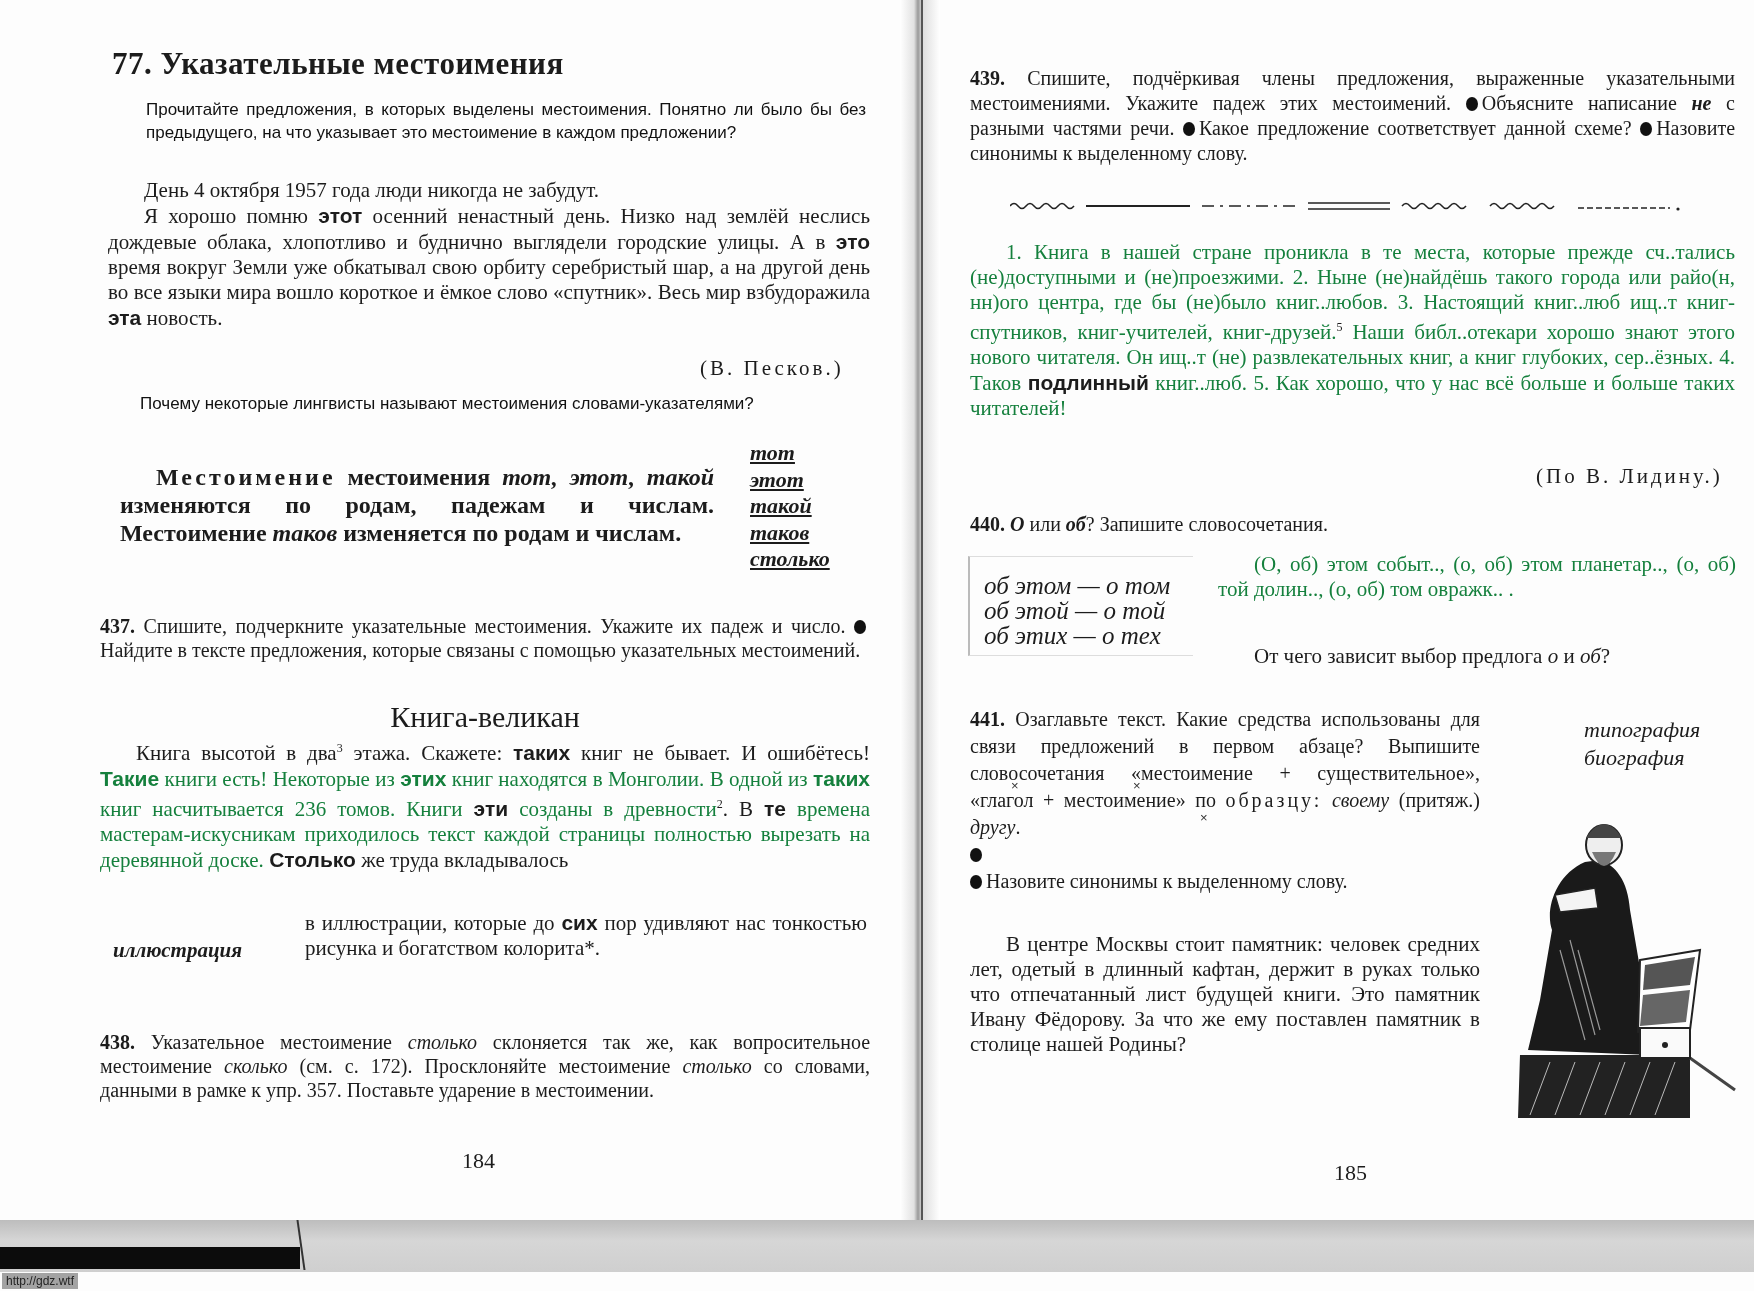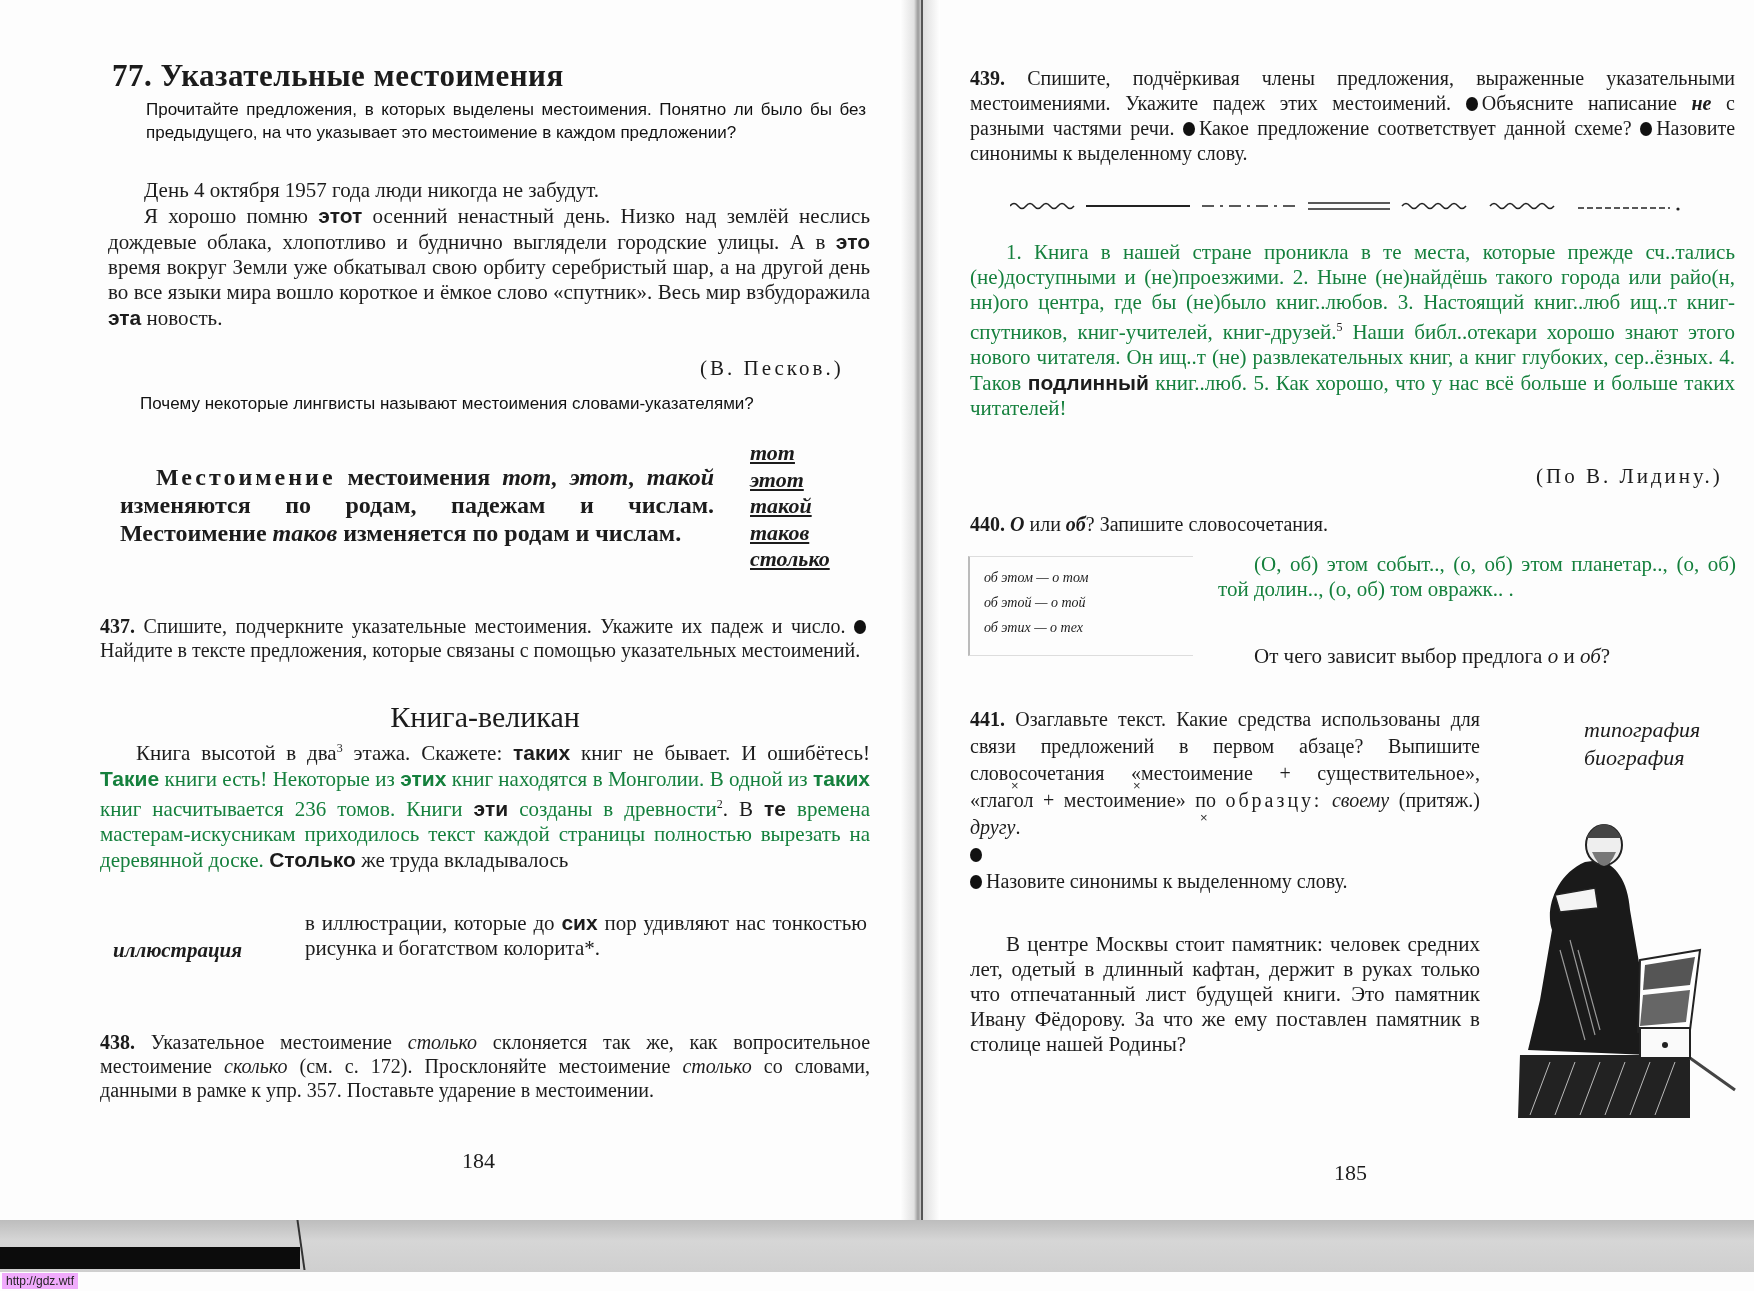--- a/index.html
+++ b/index.html
@@ -18,49 +18,49 @@
   }
   .gutter-line { position: absolute; top: 0; left: 921px; width: 2px; height: 1220px; background: #555; }
   .bottom-strip {
     position: absolute; left: 0; right: 0; top: 1220px; height: 52px;
     background: linear-gradient(180deg, #bdbdbd, #d6d6d6 40%, #cfcfcf);
   }
   .bottom-dark { position: absolute; left: 0; top: 1247px; width: 300px; height: 22px; background: #0c0c0c; }
   .bottom-edge-line { position: absolute; left: 300px; top: 1220px; width: 2px; height: 50px; background: #333; transform: skewX(8deg); }
   .watermark {
     position: absolute; left: 2px; top: 1273px; height: 16px;
-    background: #f0abfc; color: #222; font-family: "Liberation Sans", sans-serif;
+    background: #a3a3a3; color: #222; font-family: "Liberation Sans", sans-serif;
     font-size: 12px; padding: 0 4px; line-height: 16px;
   }
 
   .blk { position: absolute; }
   .sans { font-family: "Liberation Sans", "DejaVu Sans", sans-serif; }
   p { margin: 0; }
   .body { font-size: 21px; line-height: 25px; text-align: justify; }
   .ind { text-indent: 36px; }
   .b { font-weight: bold; }
   .i { font-style: italic; }
   .bi { font-weight: bold; font-style: italic; }
   .faded { color: #15803d; }
   .spaced { letter-spacing: 3px; }
 
-  .chapter-title { font-size: 31px; font-weight: bold; letter-spacing: 0.5px; margin-top: 12px; }
+  .chapter-title { font-size: 31px; font-weight: bold; letter-spacing: 0.5px; }
   .task-sans { font-size: 17px; line-height: 23px; color: #111; }
   .rule-text { font-size: 24px; line-height: 28px; font-weight: bold; text-align: justify; }
   .rule-side { font-size: 22px; line-height: 26.5px; font-weight: bold; font-style: italic; text-decoration: underline; }
   .story-title { font-size: 30px; text-align: center; }
   .pagenum { font-size: 22px; }
   .num { font-weight: bold; }
   .bullet { display: inline-block; width: 12px; height: 14px; background: #111; border-radius: 50%; vertical-align: -1px; margin-right: 4px; }
 
   .scheme { position: absolute; left: 1010px; top: 198px; width: 700px; height: 16px; }
   .table440 {
     position: absolute; left: 968px; top: 556px; width: 225px; height: 100px;
     border-left: 2px solid #bbb; border-top: 1px solid #ddd; border-bottom: 1px solid #ddd;
-    padding: 8px 0 0 14px; box-sizing: border-box; font-style: italic; font-size: 14px; line-height: 25px;
+    padding: 16px 0 0 14px; box-sizing: border-box; font-style: italic; font-size: 25px; line-height: 25px;
   }
   .margin-words { font-size: 22px; line-height: 28px; font-weight: normal; font-style: italic; }
   .x-mark { font-size: 13px; font-family: "Liberation Sans", sans-serif; position: absolute; color: #333; }
   .illustration { position: absolute; left: 1500px; top: 800px; width: 240px; height: 320px; }
 </style>
 </head>
 <body>
 
 <div class="page page-left"></div>
 <div class="page page-right"></div>

